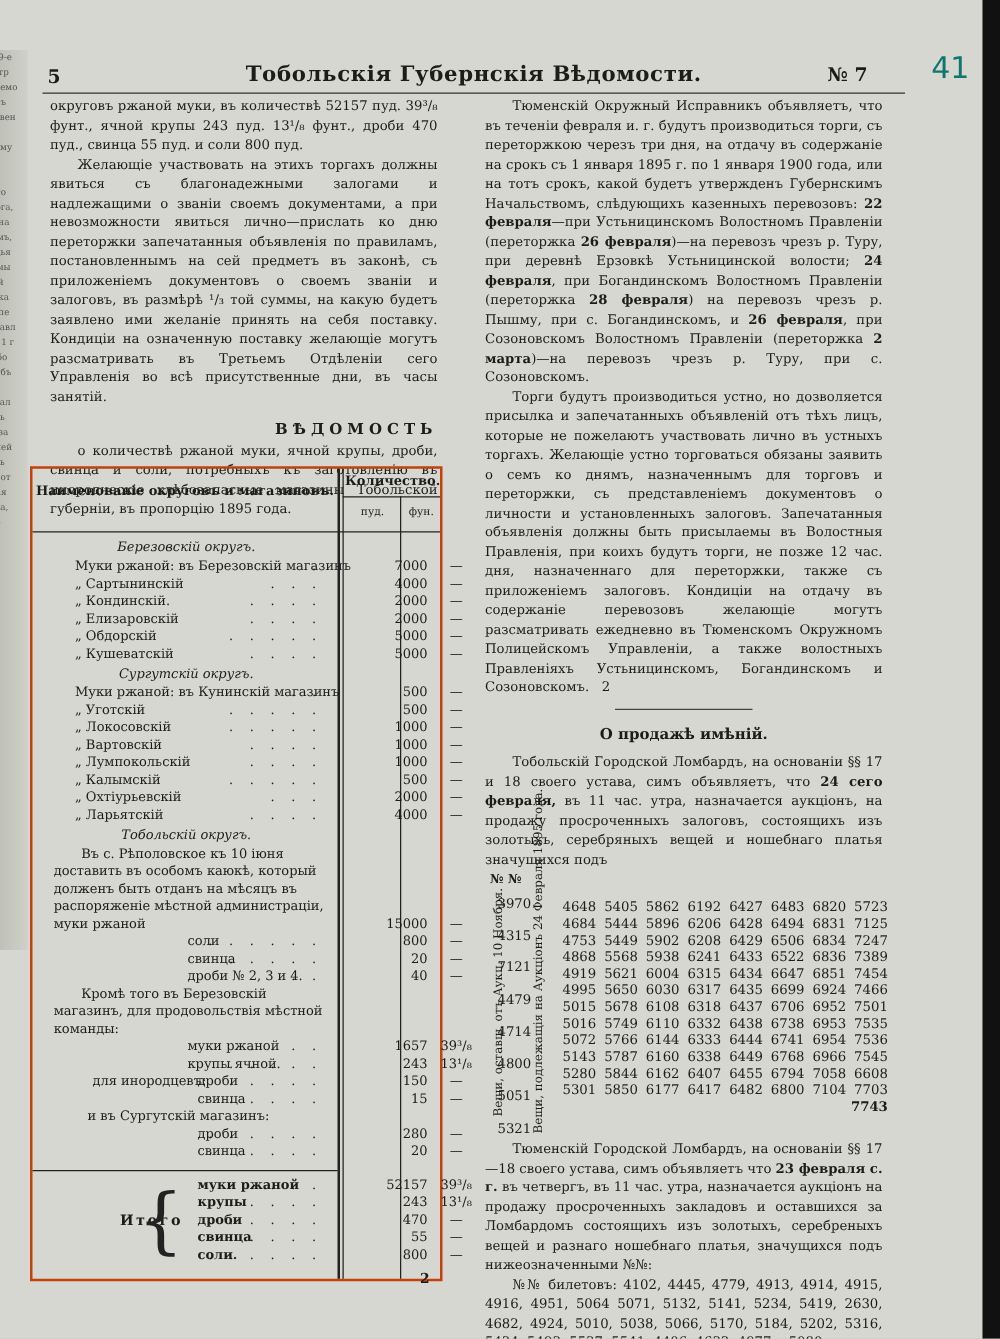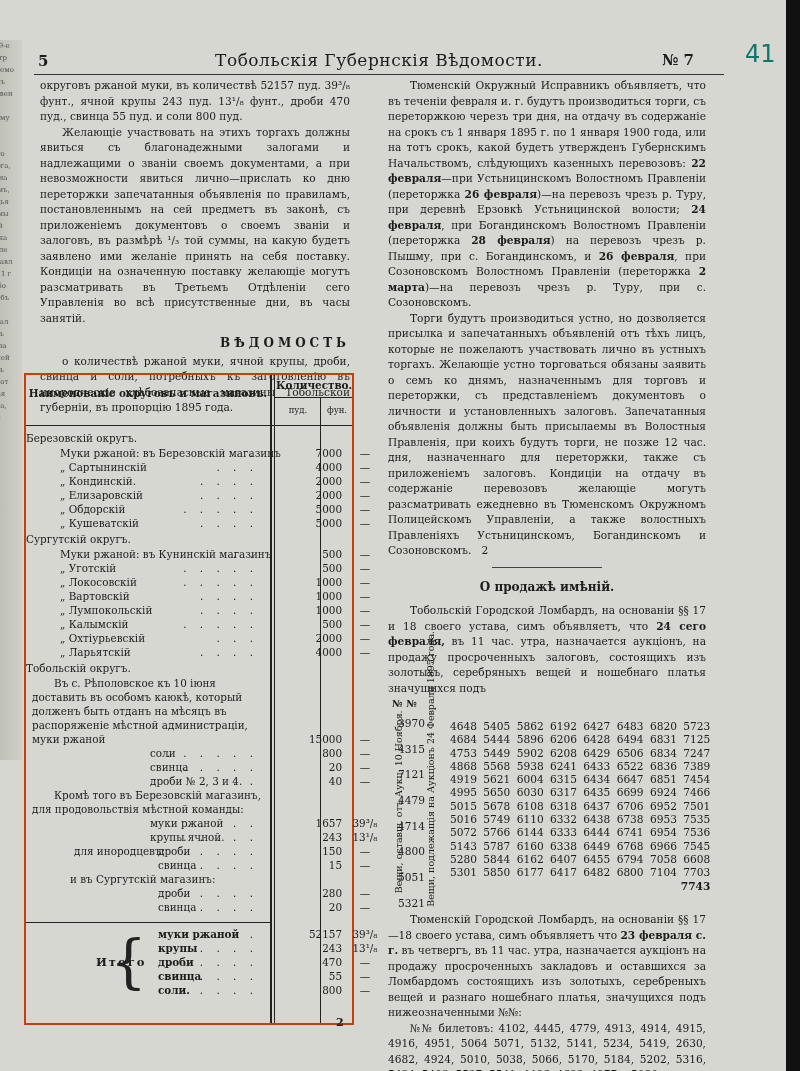--- a/index.html
+++ b/index.html
@@ -18,28 +18,28 @@
   .bleed-left {
     position: absolute; left: 0; top: 40px; width: 22px; height: 720px;
     background: linear-gradient(90deg, #bfc0b8, #cfd0c8);
     overflow: hidden; color: #55554f; font-size: 7px; line-height: 12px;
   }
   .bleed-left div { white-space: nowrap; transform: translateX(-8px); }
   .handnote { position: absolute; left: 745px; top: 40px; font-family: "DejaVu Sans", sans-serif; font-size: 24px; color: #0f766e; }
 
   .header { position: absolute; left: 34px; top: 48px; width: 690px; height: 26px; border-bottom: 1px solid #333; }
   .header .pnum { position: absolute; left: 4px; top: 4px; font-size: 15px; font-weight: bold; }
-  .header .title { position: absolute; left: 0; right: 0; top: 2px; text-align: center; font-size: 17px; font-weight: normal; letter-spacing: 0.5px; }
+  .header .title { position: absolute; left: 0; right: 0; top: 2px; text-align: center; font-size: 17px; font-weight: bold; letter-spacing: 0.5px; }
   .header .issue { position: absolute; right: 30px; top: 3px; font-size: 15px; font-weight: bold; }
 
   .col { position: absolute; font-size: 10.6px; line-height: 15.5px; text-align: justify; }
   .col-left { left: 40px; top: 78px; width: 310px; }
   .col-right { left: 388px; top: 78px; width: 318px; }
   .col p { margin: 0; }
-  .indent { text-indent: 22px; }
+  .indent { text-indent: 22px; margin-left: 11px; }
   b, .bold { font-weight: bold; }
 
   .sec-title { text-align: right; font-weight: bold; font-size: 12px; letter-spacing: 4px; margin: 10px 0 2px; }
   .sec-sub { text-align: center; font-weight: bold; font-size: 12px; margin: 12px 0 8px; }
 
   
   .tbl { position: absolute; left: 24px; top: 373px; width: 326px; height: 648px; border: 2px solid #c2410c; font-size: 10.4px; }
   .tbl .vline1 { position: absolute; left: 244px; top: 0; bottom: 0; border-left: 2px solid #222; }
   .tbl .vline1b { position: absolute; left: 248px; top: 0; bottom: 0; border-left: 1px solid #222; }
   .tbl .vline2 { position: absolute; left: 294px; top: 22px; bottom: 0; border-left: 1px solid #222; }
@@ -48,21 +48,21 @@
   .tbl .h-name { position: absolute; left: 0; width: 244px; top: 6px; text-align: center; font-weight: bold; line-height: 24px; }
   .tbl .h-qty { position: absolute; left: 250px; width: 76px; top: 4px; text-align: center; font-weight: bold; }
   .tbl .h-pud { position: absolute; left: 250px; width: 44px; top: 30px; text-align: center; font-size: 8.5px; }
   .tbl .h-fun { position: absolute; left: 296px; width: 30px; top: 30px; text-align: center; font-size: 8.5px; }
   .tbl .body { position: absolute; left: 0; top: 54px; right: 0; }
   .row { position: relative; height: 14px; line-height: 14px; white-space: nowrap; margin-left: 28px; }
   .row .lbl { position: absolute; left: 6px; }
   .row .dots { position: absolute; right: 94px; letter-spacing: 5px; }
   .row .pud { position: absolute; left: 248px; width: 40px; text-align: right; }
   .row .fun { position: absolute; left: 296px; width: 30px; text-align: center; }
-  .district { text-align: left; height: 17px; line-height: 18px; padding-right: 80px; }
+  .district { text-align: center; font-style: italic; height: 17px; line-height: 18px; padding-right: 80px; }
   .para { padding: 0 90px 0 6px; line-height: 14px; }
   .total-label { position: absolute; left: 70px; font-weight: bold; letter-spacing: 2px; font-size: 11.5px; }
   .brace { position: absolute; left: 258px; font-size: 58px; line-height: 58px; font-weight: 100; color: #222; }
   .pagefoot { position: absolute; left: 336px; top: 1016px; font-size: 11px; font-weight: bold; }
 
   
   .pawn { position: relative; height: 214px; margin-top: 2px; }
   .pawn .vt1 { position: absolute; left: -94px; top: 96px; width: 210px; transform: rotate(-90deg); font-size: 9.5px; white-space: nowrap; text-align: center; }
   .pawn .vt2 { position: absolute; left: -62px; top: 96px; width: 210px; transform: rotate(-90deg); font-size: 9.5px; white-space: nowrap; text-align: center; }
   .pawn .nn { position: absolute; left: 4px; top: -2px; font-size: 10px; font-weight: bold; }

